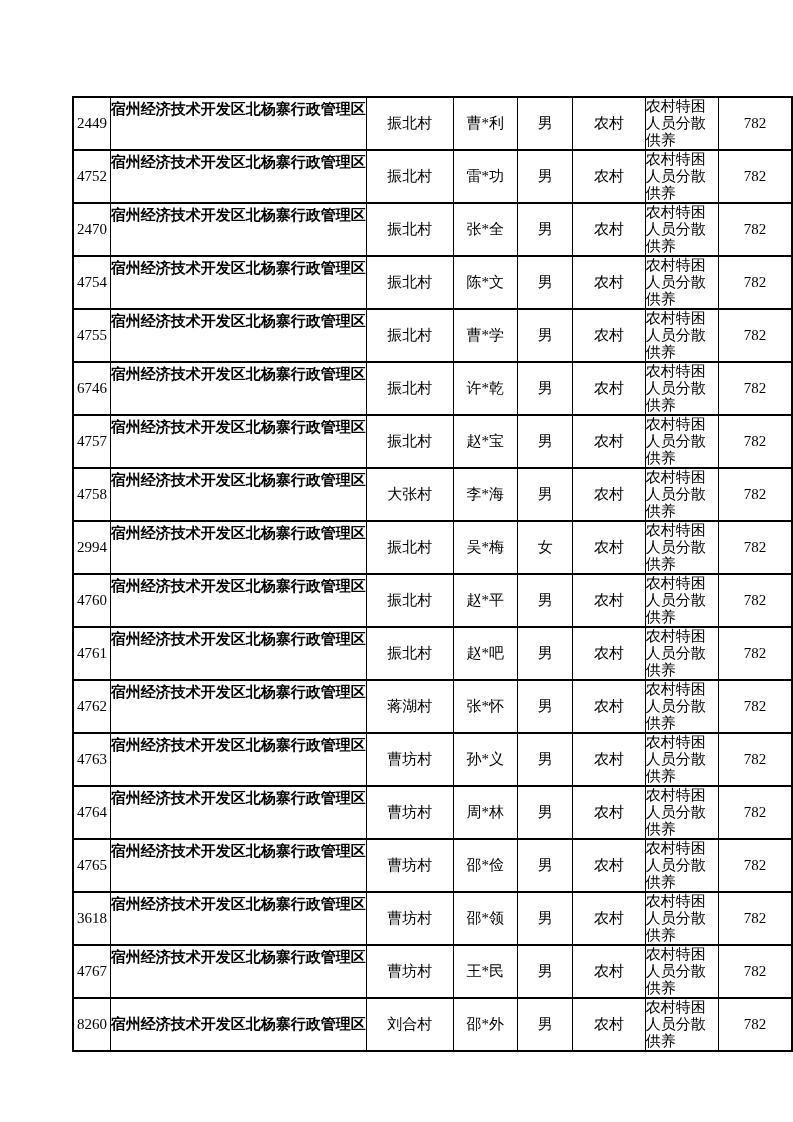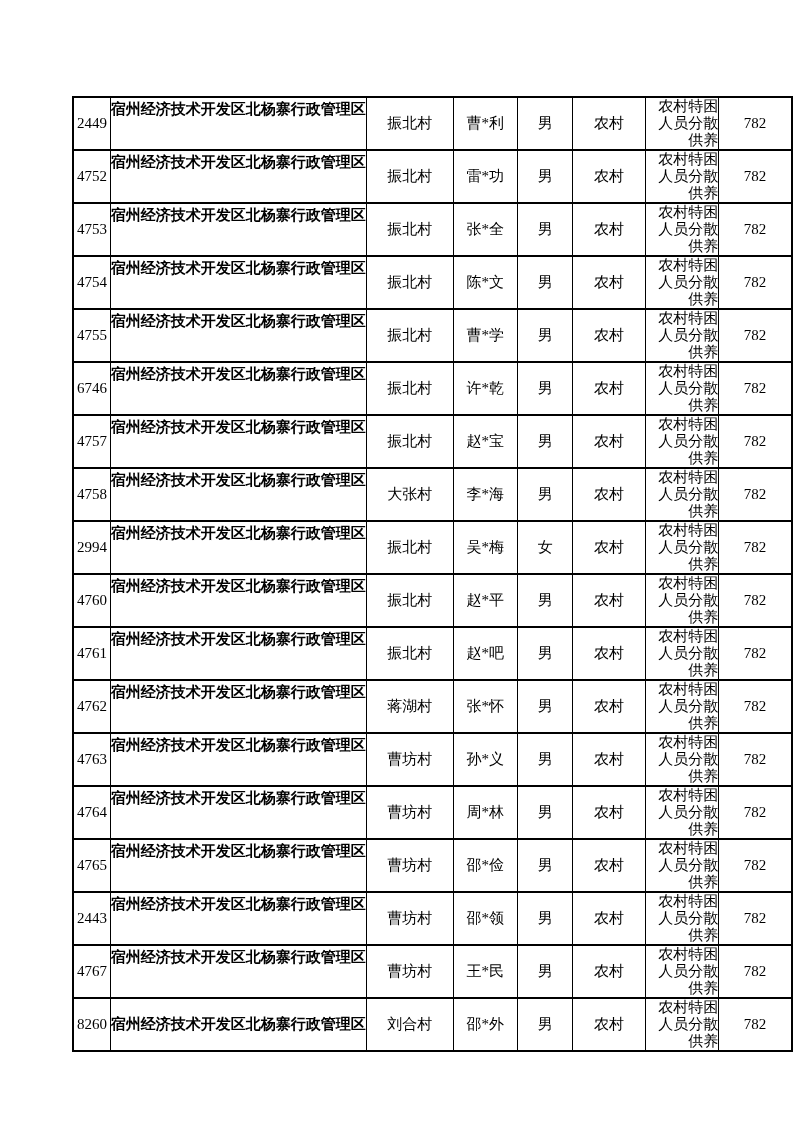--- a/index.html
+++ b/index.html
@@ -46,21 +46,21 @@
     overflow: hidden;
     text-align: center;
     font-weight: bold;
   }
   
   .region-inner.one-line {
     height: auto;
     white-space: nowrap;
   }
   .cat-inner {
-    text-align: right;
+    text-align: left;
   }
 </style>
 </head>
 <body>
 
 <div class="sheet">
   <table class="roster">
     <colgroup>
       <col style="width:38px">
       <col style="width:98px">
@@ -96,21 +96,21 @@
     <td>雷*功</td>
     <td>男</td>
     <td>农村</td>
     <td>
       <div class="cat-inner">农村特困人员分散供养</div>
     </td>
     <td>782</td>
   </tr>
 
   <tr>
-    <td>4753</td>
+    <td>2470</td>
     <td>
       <div class="region-inner">宿州经济技术开发区北杨寨行政管理区</div>
     </td>
     <td>振北村</td>
     <td>张*全</td>
     <td>男</td>
     <td>农村</td>
     <td>
       <div class="cat-inner">农村特困人员分散供养</div>
     </td>
@@ -291,21 +291,21 @@
     <td>邵*俭</td>
     <td>男</td>
     <td>农村</td>
     <td>
       <div class="cat-inner">农村特困人员分散供养</div>
     </td>
     <td>782</td>
   </tr>
 
   <tr>
-    <td>2443</td>
+    <td>3618</td>
     <td>
       <div class="region-inner">宿州经济技术开发区北杨寨行政管理区</div>
     </td>
     <td>曹坊村</td>
     <td>邵*领</td>
     <td>男</td>
     <td>农村</td>
     <td>
       <div class="cat-inner">农村特困人员分散供养</div>
     </td>

